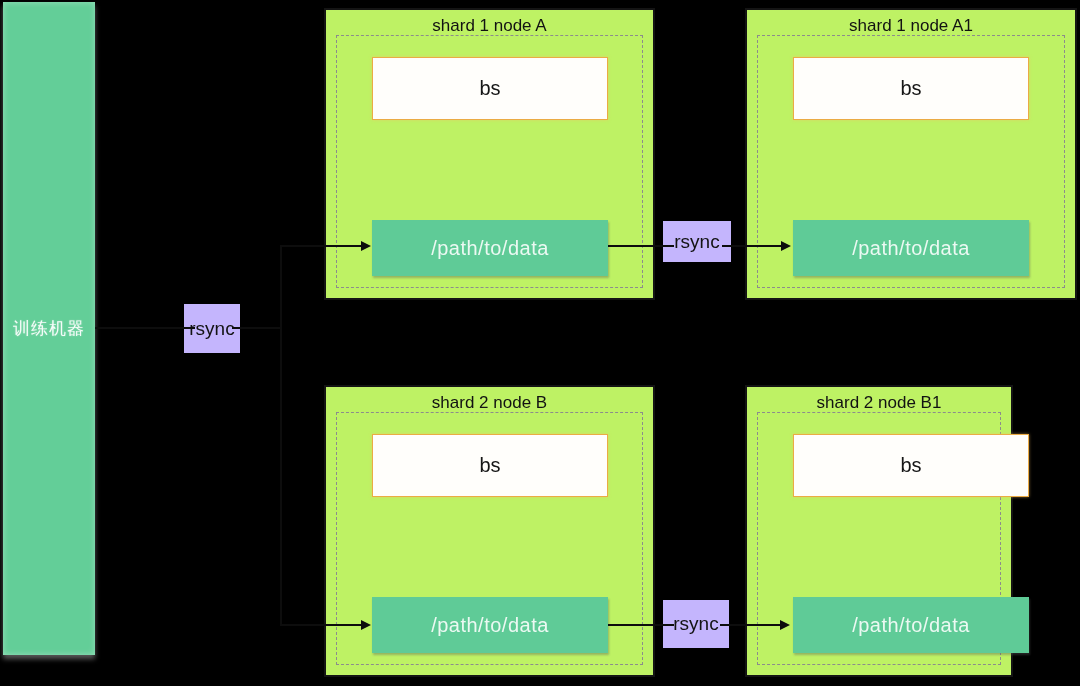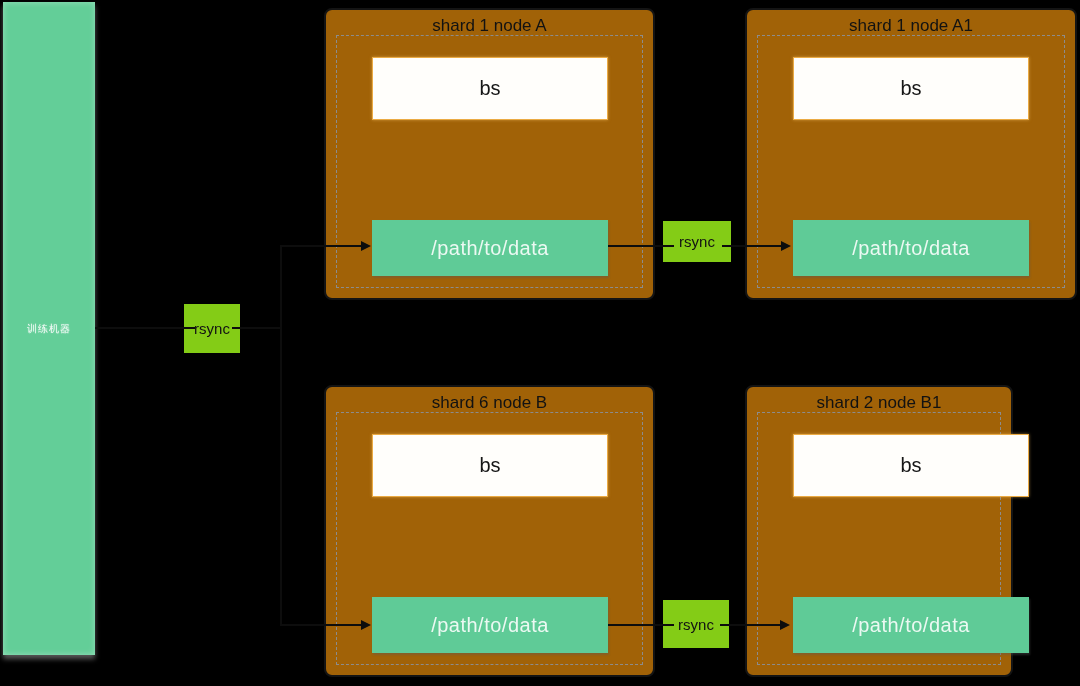--- a/index.html
+++ b/index.html
@@ -12,28 +12,28 @@
   #canvas{position:absolute;inset:0;width:1080px;height:686px;background:var(--bg,#000);}
 
   
   .source-bar{
     position:absolute;left:3px;top:2px;width:92px;height:653px;
     background:var(--green-bar,#63CE98);
     box-shadow:0 4px 5px rgba(160,160,160,.55), inset 0 0 6px rgba(255,255,255,.35);
     display:flex;align-items:center;justify-content:center;
   }
   .source-bar .label{
-    color:rgba(255,255,255,.92);font-size:10px;letter-spacing:1px;
+    color:rgba(255,255,255,.92);font-size:17px;letter-spacing:1px;
     text-align:center;text-shadow:0 0 2px rgba(255,255,255,.4);
   }
 
   
   .node{
     position:absolute;height:292px;
-    background:#a16207;border:2px solid #141414;border-radius:8px;
+    background:#bef264;border:2px solid #141414;border-radius:0;
     box-sizing:border-box;
   }
   .node-title{
     position:absolute;top:6px;left:0;width:100%;text-align:center;
     font-size:17px;color:#121212;
   }
   .node-dashed{
     position:absolute;left:10px;top:25px;right:10px;bottom:10px;
     border:1px dashed #8c8c8c;
   }
@@ -47,23 +47,23 @@
   .data-box{
     position:absolute;left:46px;top:210px;width:236px;height:56px;
     background:var(--green-box,#5FCB97);
     box-shadow:1px 2px 2px rgba(90,90,90,.4);
     display:flex;align-items:center;justify-content:center;
     font-size:20px;color:rgba(255,255,255,.88);letter-spacing:.5px;
   }
 
   
   .rsync{
-    position:absolute;background:#84cc16;
+    position:absolute;background:#c4b5fd;
     display:flex;align-items:center;justify-content:center;
-    font-size:15px;color:#131313;z-index:5;
+    font-size:19px;color:#131313;z-index:5;
   }
   .rsync.left  {left:184px;top:304px;width:56px;height:49px;}
   .rsync.top   {left:663px;top:221px;width:68px;height:41px;}
   .rsync.bottom{left:663px;top:600px;width:66px;height:48px;}
 
   
   .aline{position:absolute;background:var(--arrow,#0d0d0d);z-index:9;}
   .h{height:2px;}
   .v{width:2px;}
   .ahead{
@@ -97,21 +97,21 @@
     <div class="node-dashed"></div>
     <div class="bs-box">
       <span>bs</span>
     </div>
     <div class="data-box">
       <span>/path/to/data</span>
     </div>
   </div>
 
   <div class="node" style="left:324px;top:385px;width:331px;">
-    <div class="node-title">shard 6 node B</div>
+    <div class="node-title">shard 2 node B</div>
     <div class="node-dashed"></div>
     <div class="bs-box">
       <span>bs</span>
     </div>
     <div class="data-box">
       <span>/path/to/data</span>
     </div>
   </div>
 
   <div class="node" style="left:745px;top:385px;width:268px;">

